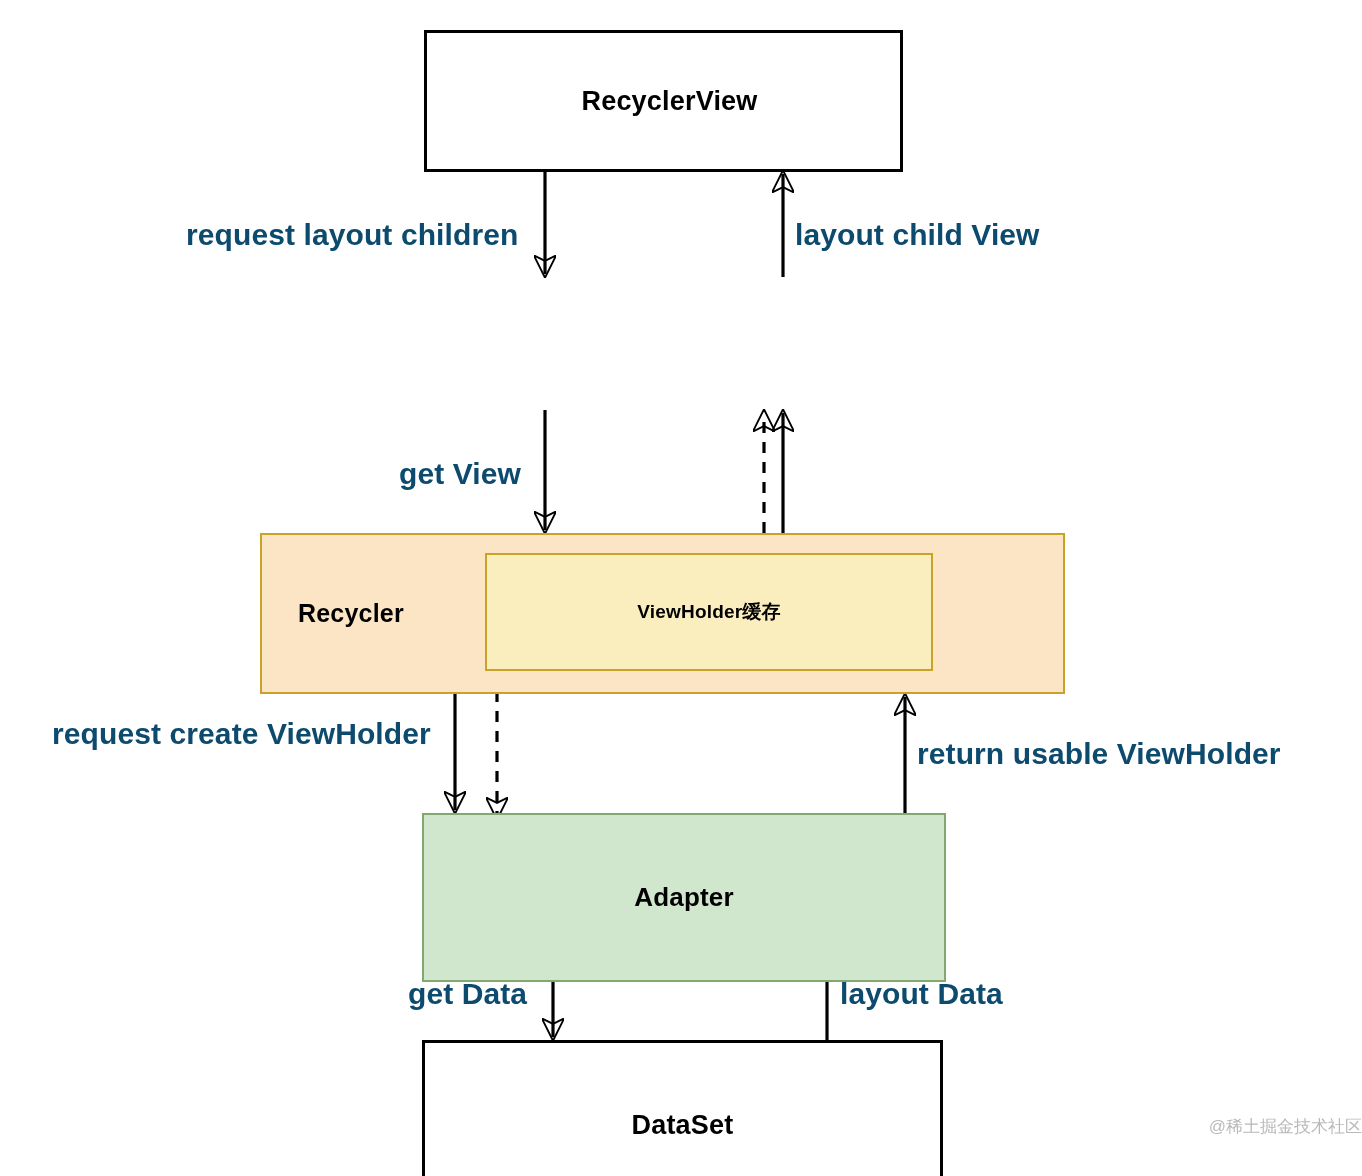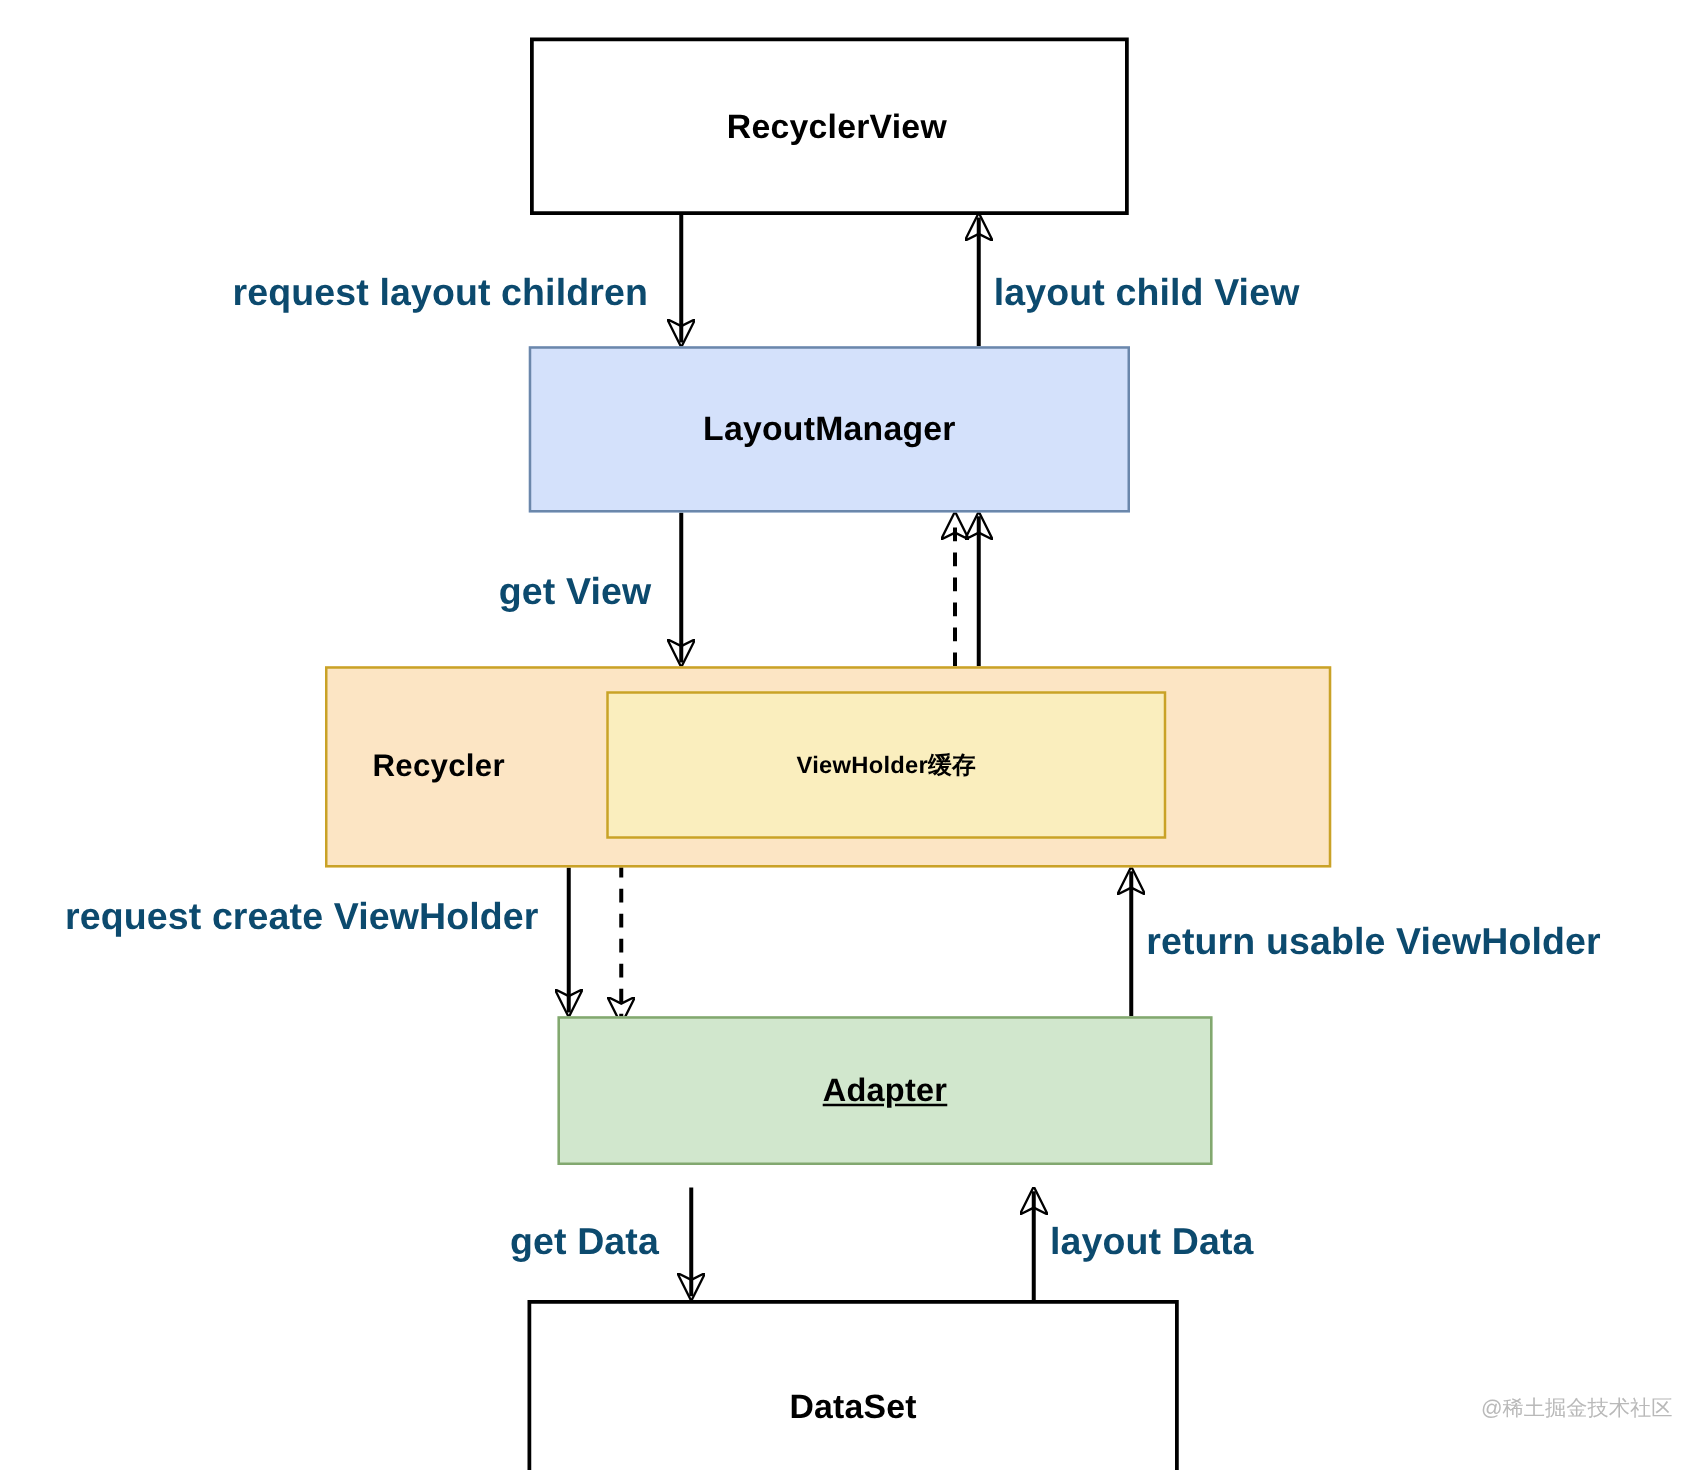--- a/index.html
+++ b/index.html
@@ -48,21 +48,21 @@
     border: 2px solid #82a86f;
   }
 
   #n-recyclerview { left: 424px; top: 30px; width: 479px; height: 142px; font-size: 27px; padding-left: 12px; }
   #n-layoutmanager { left: 423px; top: 277px; width: 481px; height: 133px; font-size: 27px; }
   #n-recycler {
     left: 260px; top: 533px; width: 805px; height: 161px;
     font-size: 25px; justify-content: flex-start; padding-left: 36px;
   }
   #n-viewholdercache { left: 485px; top: 553px; width: 448px; height: 118px; font-size: 19px; }
-  #n-adapter { left: 446px; top: 813px; width: 524px; height: 119px; font-size: 26px; text-decoration: underline; }
+  #n-adapter { left: 422px; top: 813px; width: 524px; height: 169px; font-size: 26px; }
   #n-dataset { left: 422px; top: 1040px; width: 521px; height: 171px; font-size: 27px; }
 
   .edge {
     position: absolute;
     overflow: visible;
   }
   .edge line, .edge path {
     stroke: #000000;
     fill: none;
   }
@@ -71,21 +71,21 @@
     position: absolute;
     font-weight: bold;
     font-size: 30px;
     color: #0c4a6e;
     white-space: nowrap;
     letter-spacing: 0.1px;
   }
 
   .watermark {
     position: absolute;
-    right: 24px;
+    right: 0;
     bottom: 38px;
     font-size: 17px;
     color: #b9b9b9;
     white-space: nowrap;
     font-weight: normal;
   }
 </style>
 </head>
 <body>
 
@@ -136,23 +136,20 @@
 
     <g>
       <line x1="827" y1="1040" x2="827" y2="953" stroke-width="3.2" marker-end="url(#arrow)"></line>
     </g>
   </svg>
 
   <div id="n-recyclerview" class="node node-plain">
     <span>RecyclerView</span>
   </div>
 
-  <div id="n-layoutmanager" class="node node-blue">
-    <span>LayoutManager</span>
-  </div>
 
   <div id="n-recycler" class="node node-orange">
     <span>Recycler</span>
   </div>
 
   <div id="n-viewholdercache" class="node node-yellow">
     <span>ViewHolder缓存</span>
   </div>
 
   <div id="n-adapter" class="node node-green">

